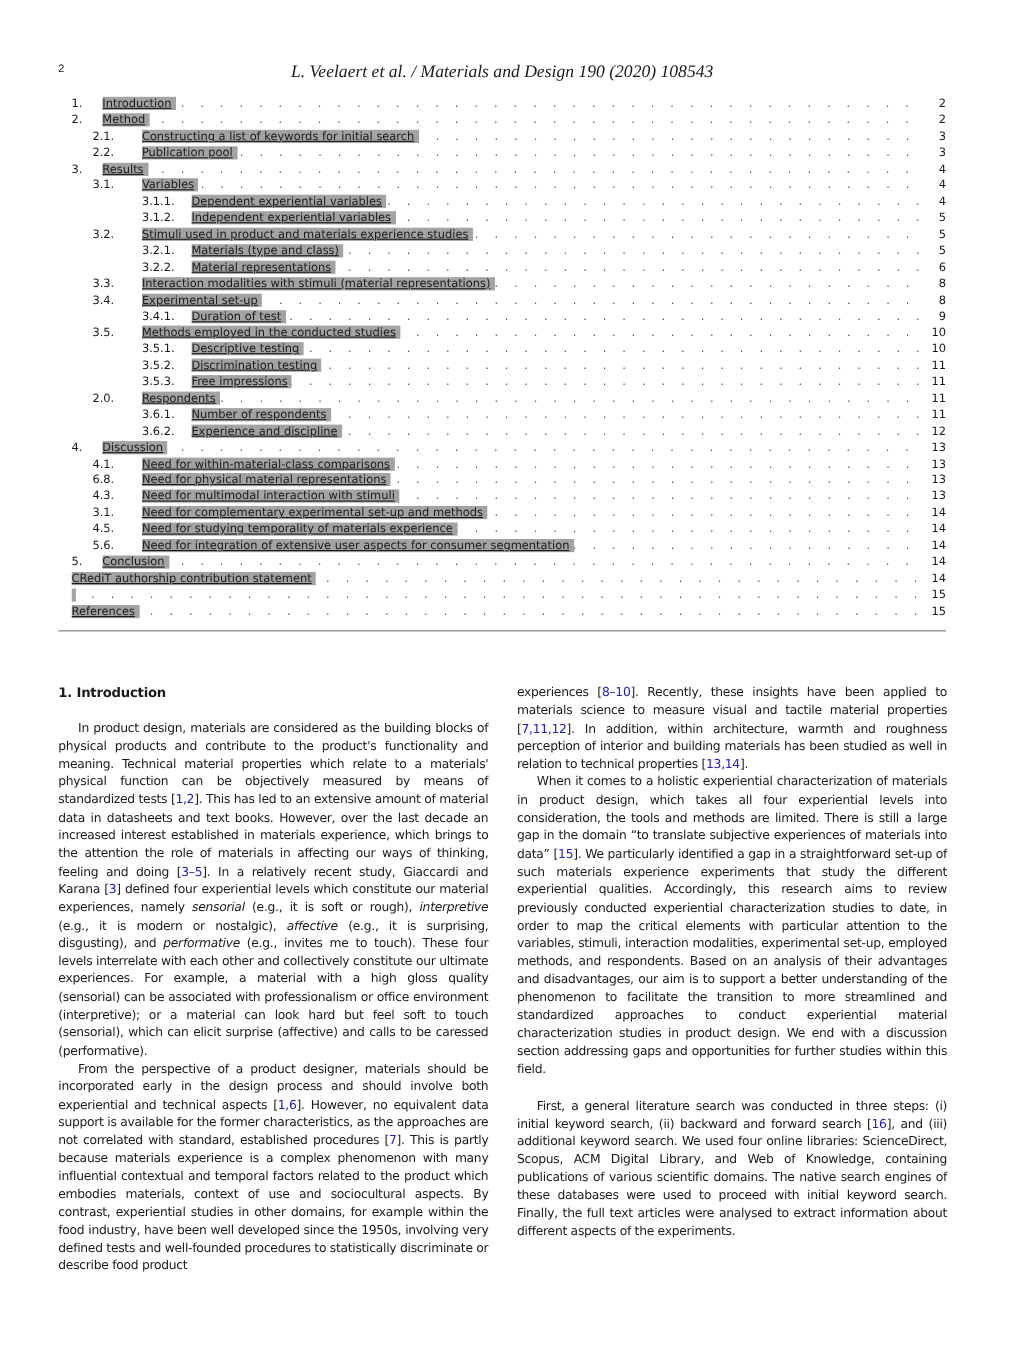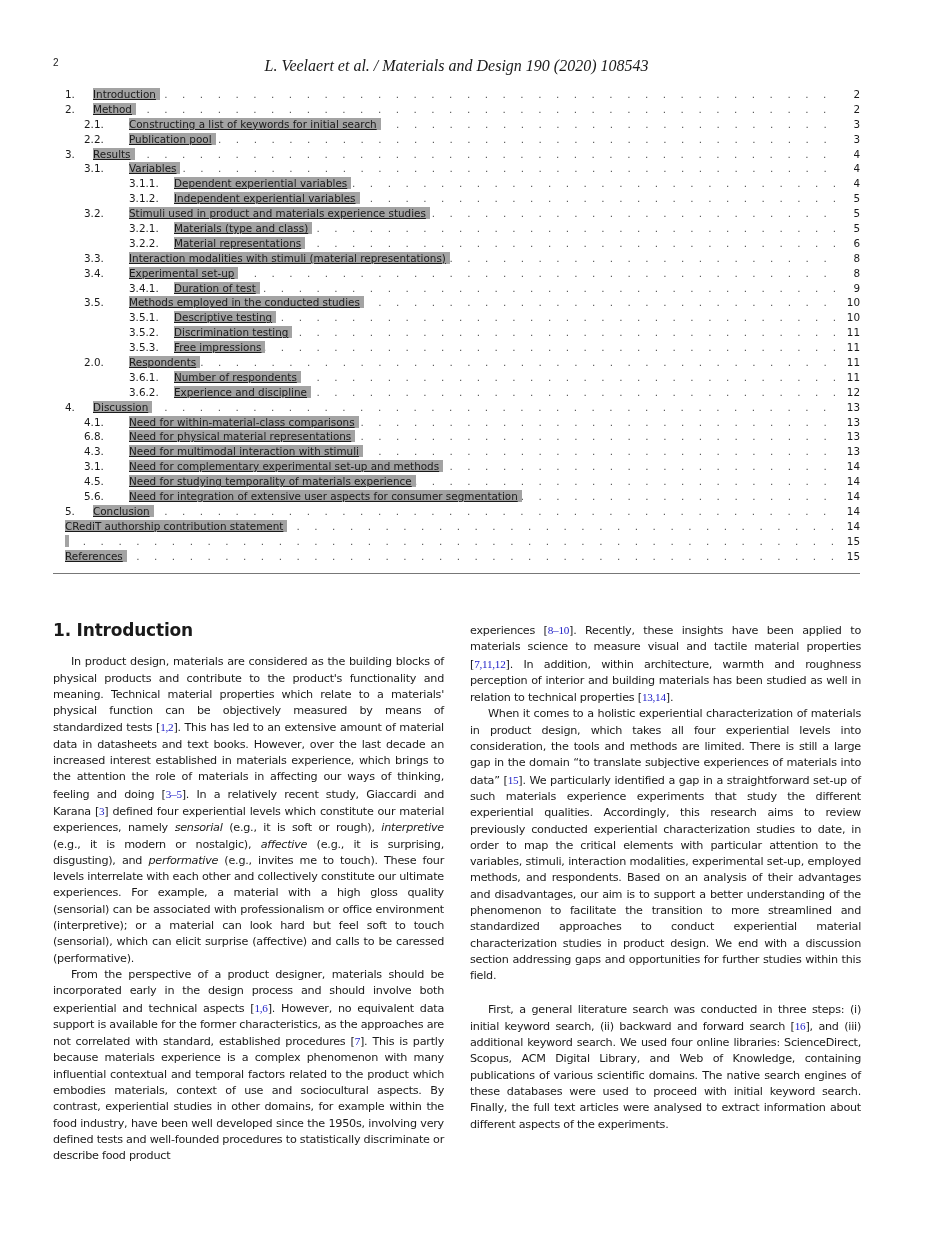--- a/index.html
+++ b/index.html
@@ -21,25 +21,25 @@
   .lvl1 .num { left: 12px; } .lvl1 .title-wrap { left: 40px; }
   .lvl2 .num { left: 31px; } .lvl2 .title-wrap { left: 76px; }
   .lvl3 .num { left: 76px; } .lvl3 .title-wrap { left: 121px; }
   .lvl0 .title-wrap { left: 12px; }
   .toc-rule { position: absolute; top: 573px; left: 53px; width: 807px; height: 0;
          border-top: 1px solid #777; }
   .col { position: absolute; top: 622px; width: 391px; font-size: 11.2px; line-height: 16.3px;
          font-family: "DejaVu Sans", sans-serif; text-align: justify; letter-spacing: -0.25px; }
   .col.left { left: 53px; }
   .col.right { left: 470px; }
-  .col h2 { font-size: 17px; font-weight: bold; margin: 0 0 16px 0; line-height: 16.3px; letter-spacing: -0.2px; }
+  .col h2 { font-size: 12px; font-weight: bold; margin: 0 0 16px 0; line-height: 16.3px; letter-spacing: -0.2px; }
   .col p { margin: 0; text-indent: 18px; }
   .col p.first { margin-top: 12px; }
   .col p.cont { text-indent: 0; }
-  .cite { color: #2020c8; font-family: Liberation Serif, serif; }
+  .cite { color: #2020c8; }
   .gap { height: 17px; }
 </style>
 </head>
 <body>
 
 <div class="running-header">
   <span class="page-num">2</span>
   <span class="journal">L. Veelaert et al. / Materials and Design 190 (2020) 108543</span>
 </div>
 

